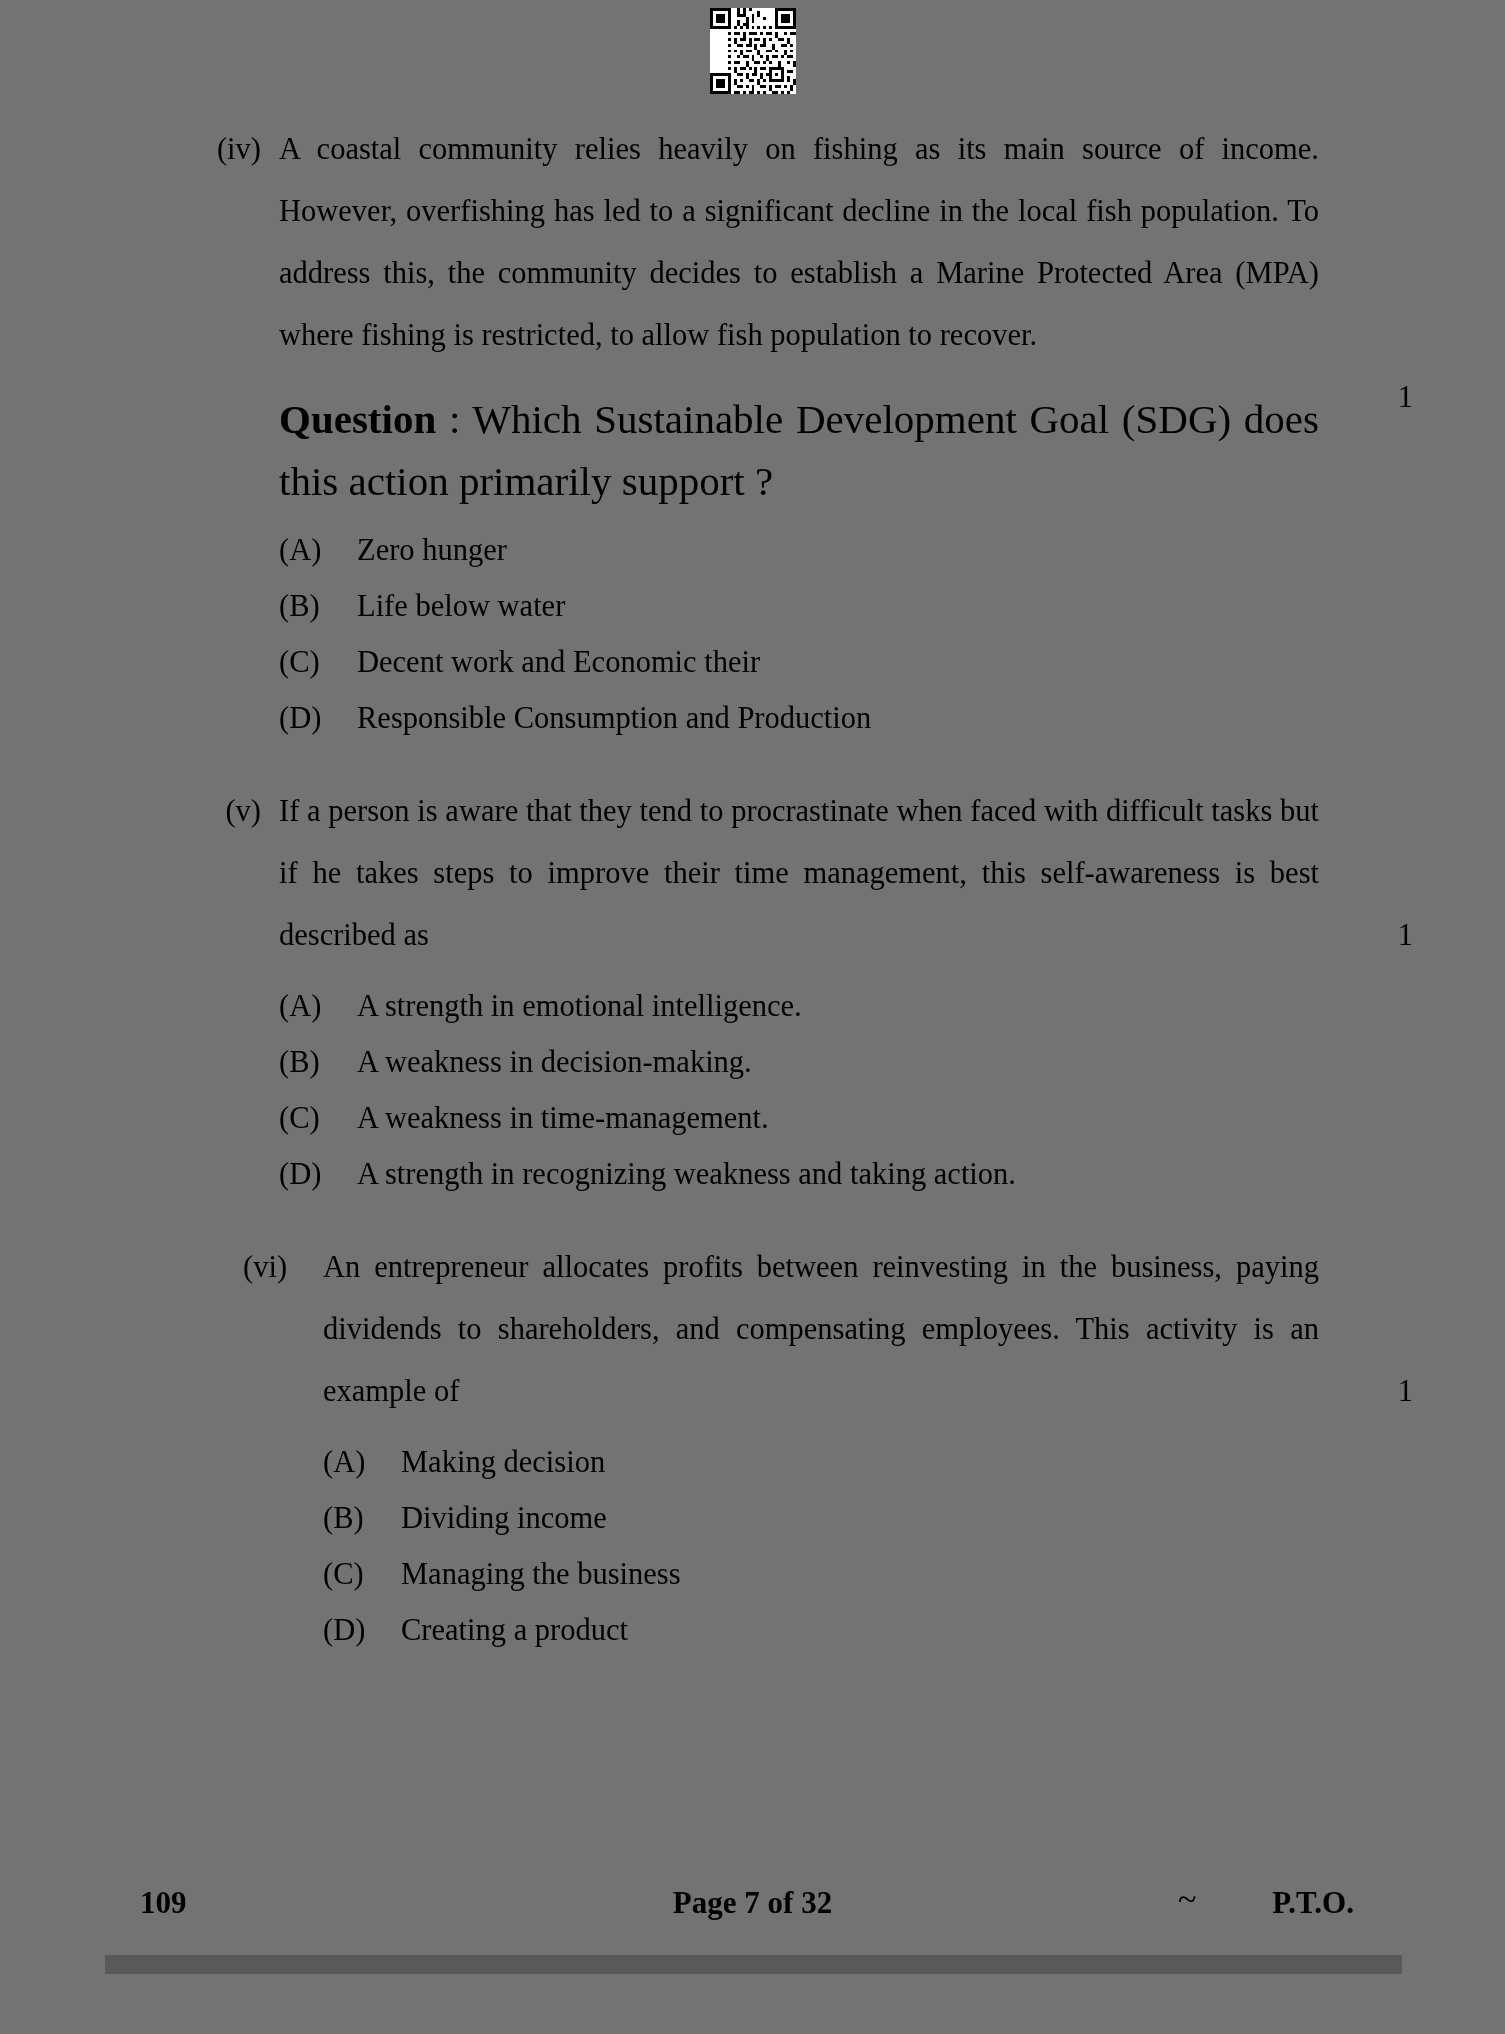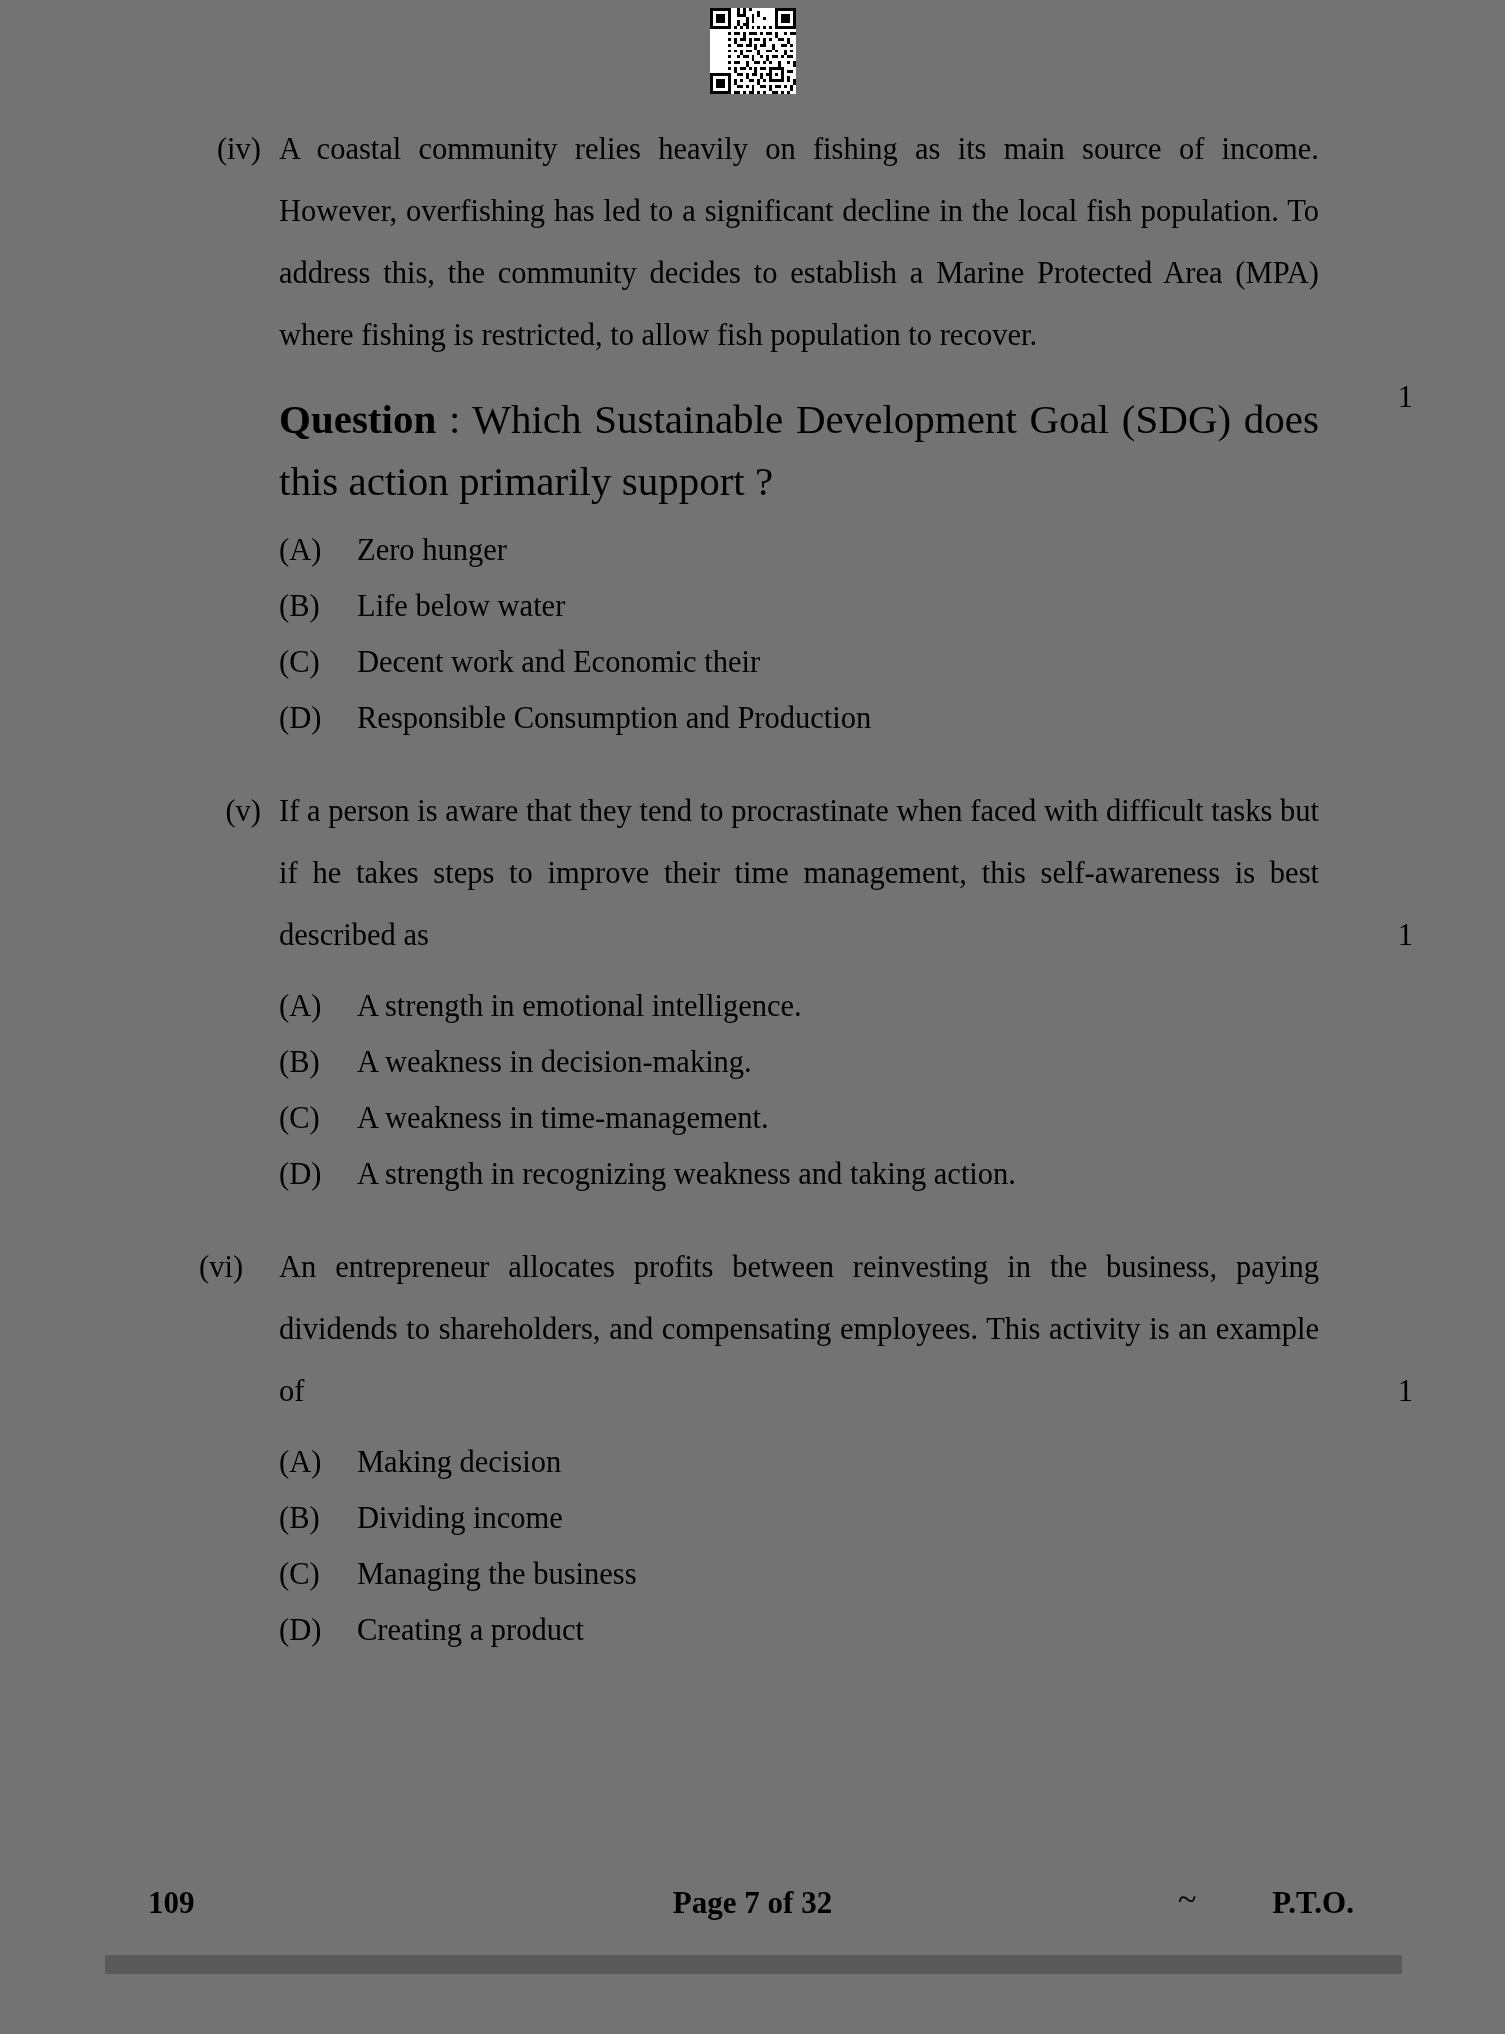--- a/index.html
+++ b/index.html
@@ -121,21 +121,21 @@
     width: 1505px;
     height: 46px;
   }
   .footer-inner {
     position: relative;
     width: 1505px;
     height: 46px;
   }
   .f-left {
     position: absolute;
-    left: 148px;
+    left: 140px;
     top: 0;
     font-size: 31px;
     font-weight: bold;
     line-height: 46px;
   }
   .f-center {
     position: absolute;
     left: 0;
     top: 0;
     width: 1505px;
@@ -365,21 +365,21 @@
           <span class="opt-label">(C)</span>
           <span class="opt-text">A weakness in time-management.</span>
         </div>
         <div class="option">
           <span class="opt-label">(D)</span>
           <span class="opt-text">A strength in recognizing weakness and taking action.</span>
         </div>
       </div>
     </div>
 
-    <div class="qblock" style="margin-top:28px;">
+    <div class="qblock" style="margin-top:28px;margin-left:44px;">
       <div class="qrow">
         <div class="qnum" style="text-align:left;padding-left:4px;padding-right:0;">(vi)</div>
         <div class="qtext last-justify">An entrepreneur allocates profits between reinvesting in the business, paying dividends to shareholders, and compensating employees. This activity is an example of</div>
         <div class="marks" style="top:124px;">1</div>
       </div>
 
       <div class="options" style="margin-top:12px;">
         <div class="option">
           <span class="opt-label">(A)</span>
           <span class="opt-text">Making decision</span>

